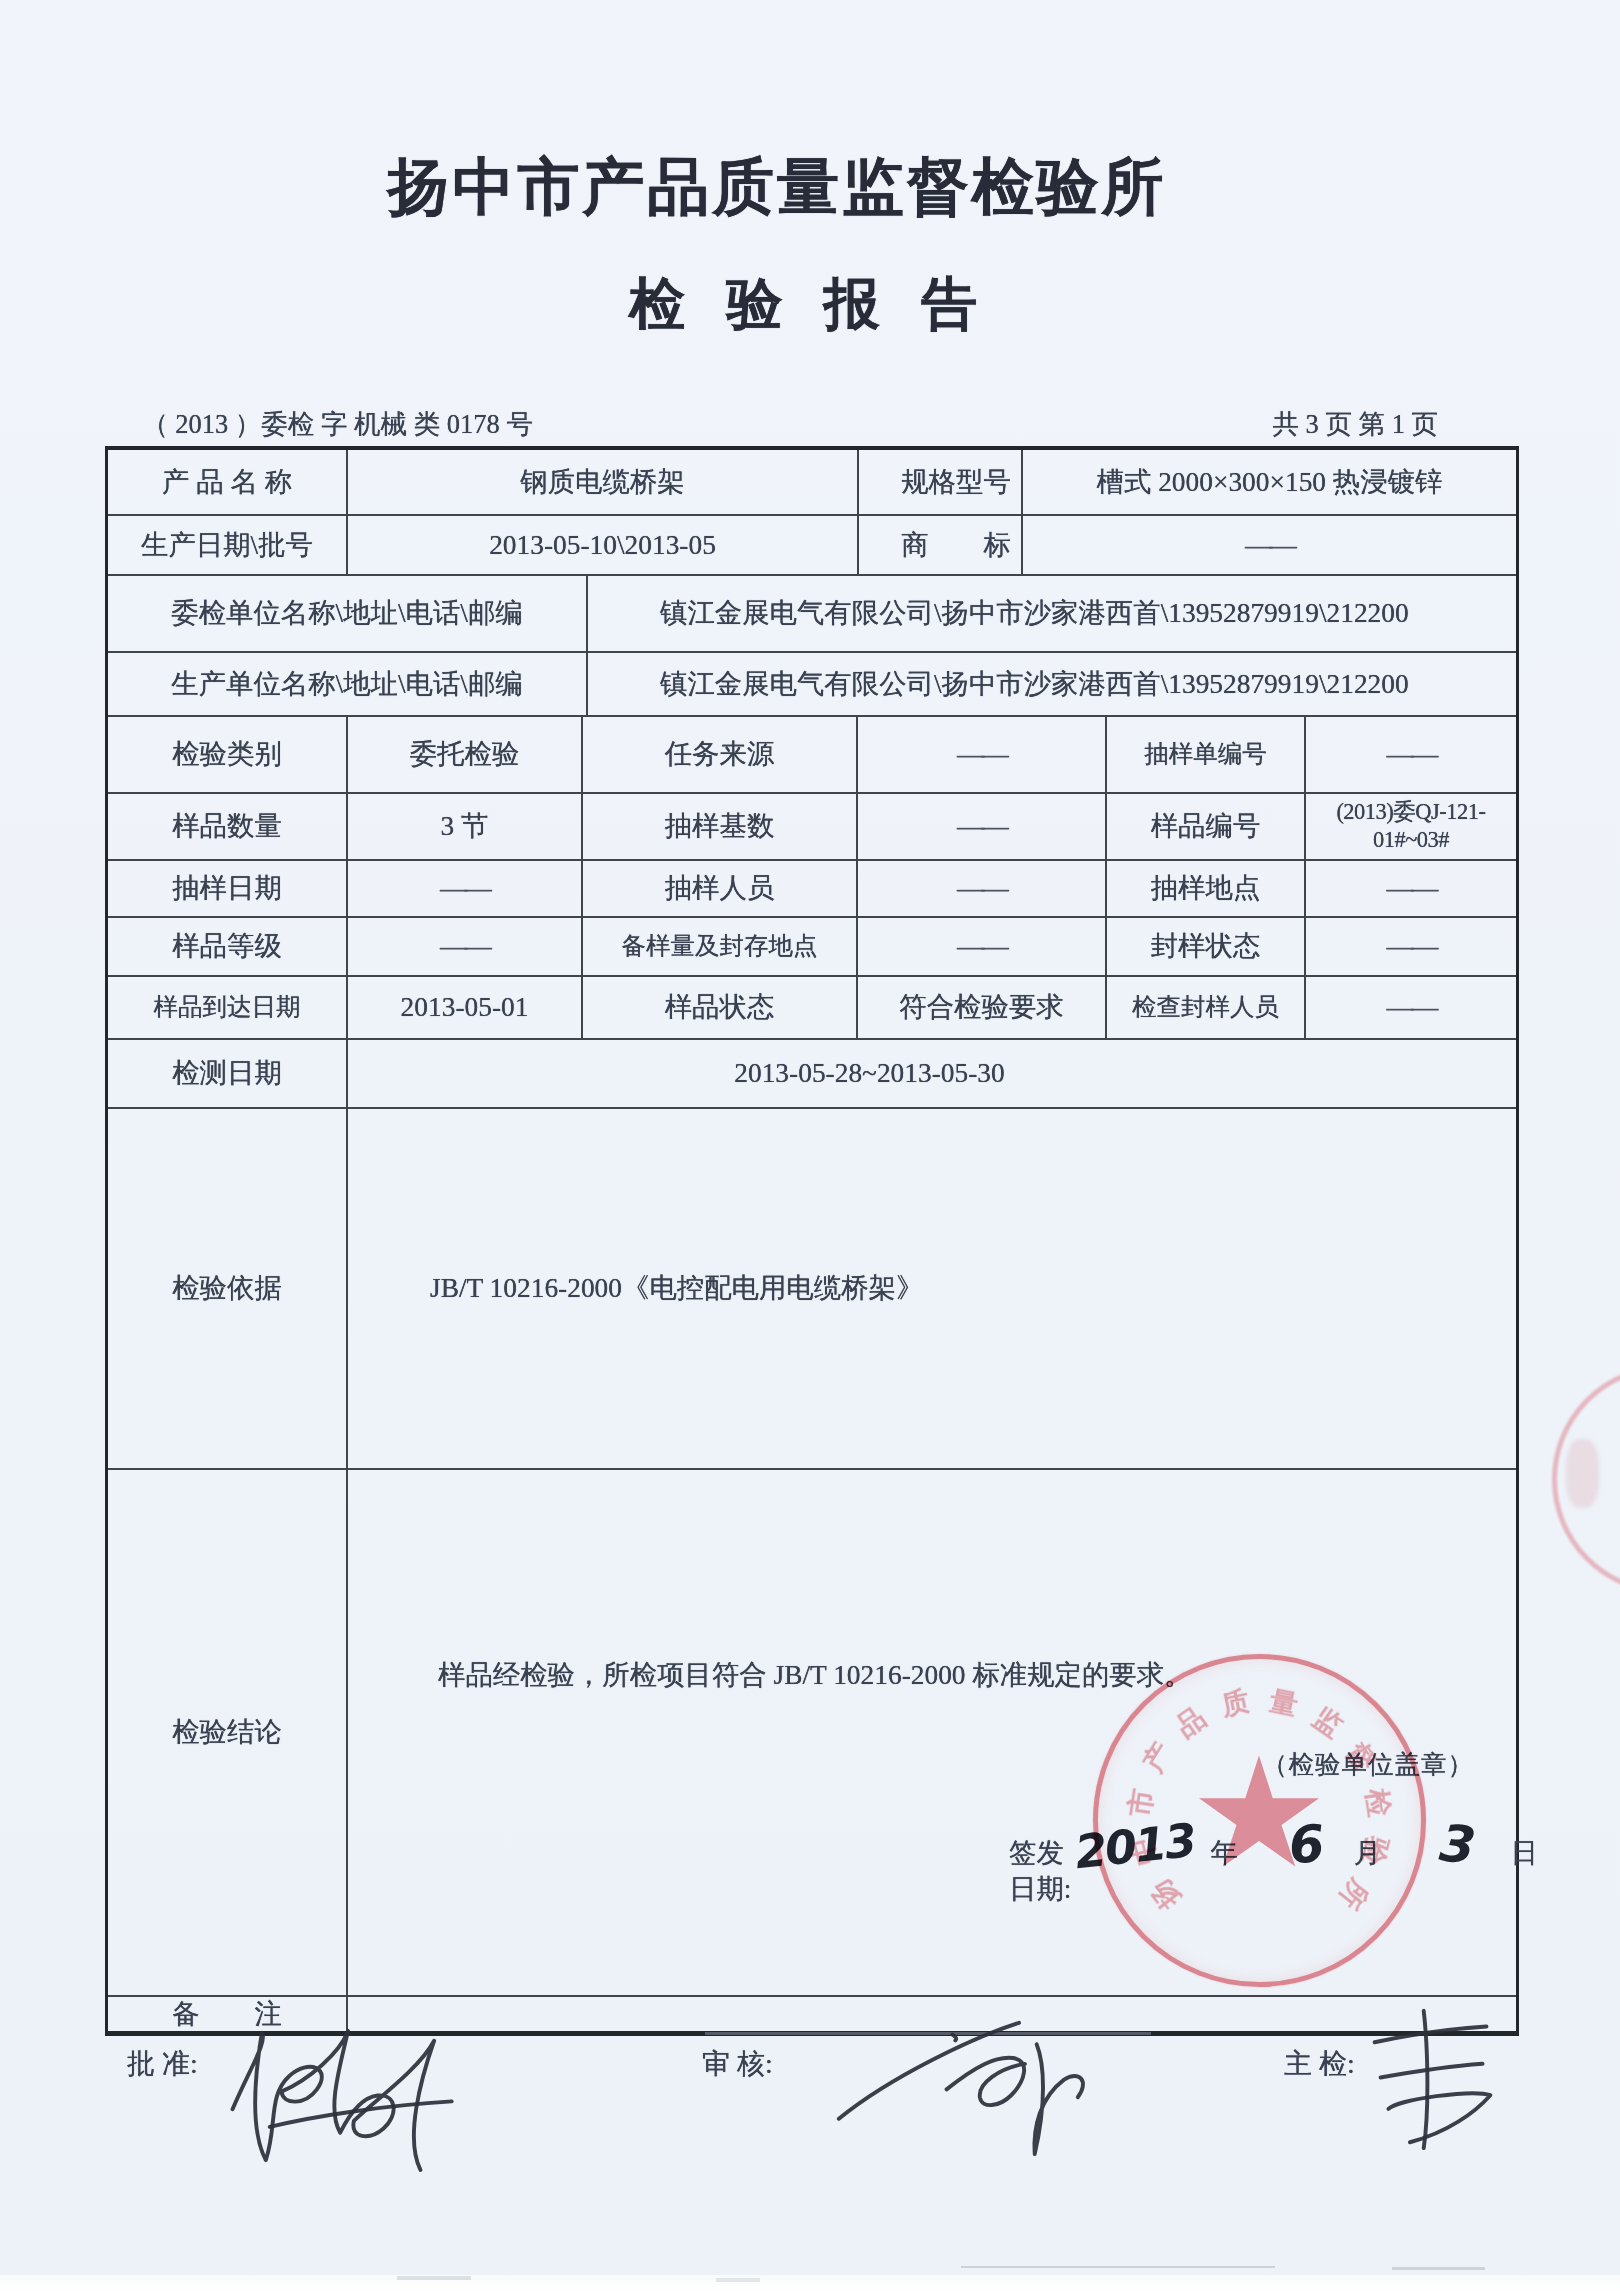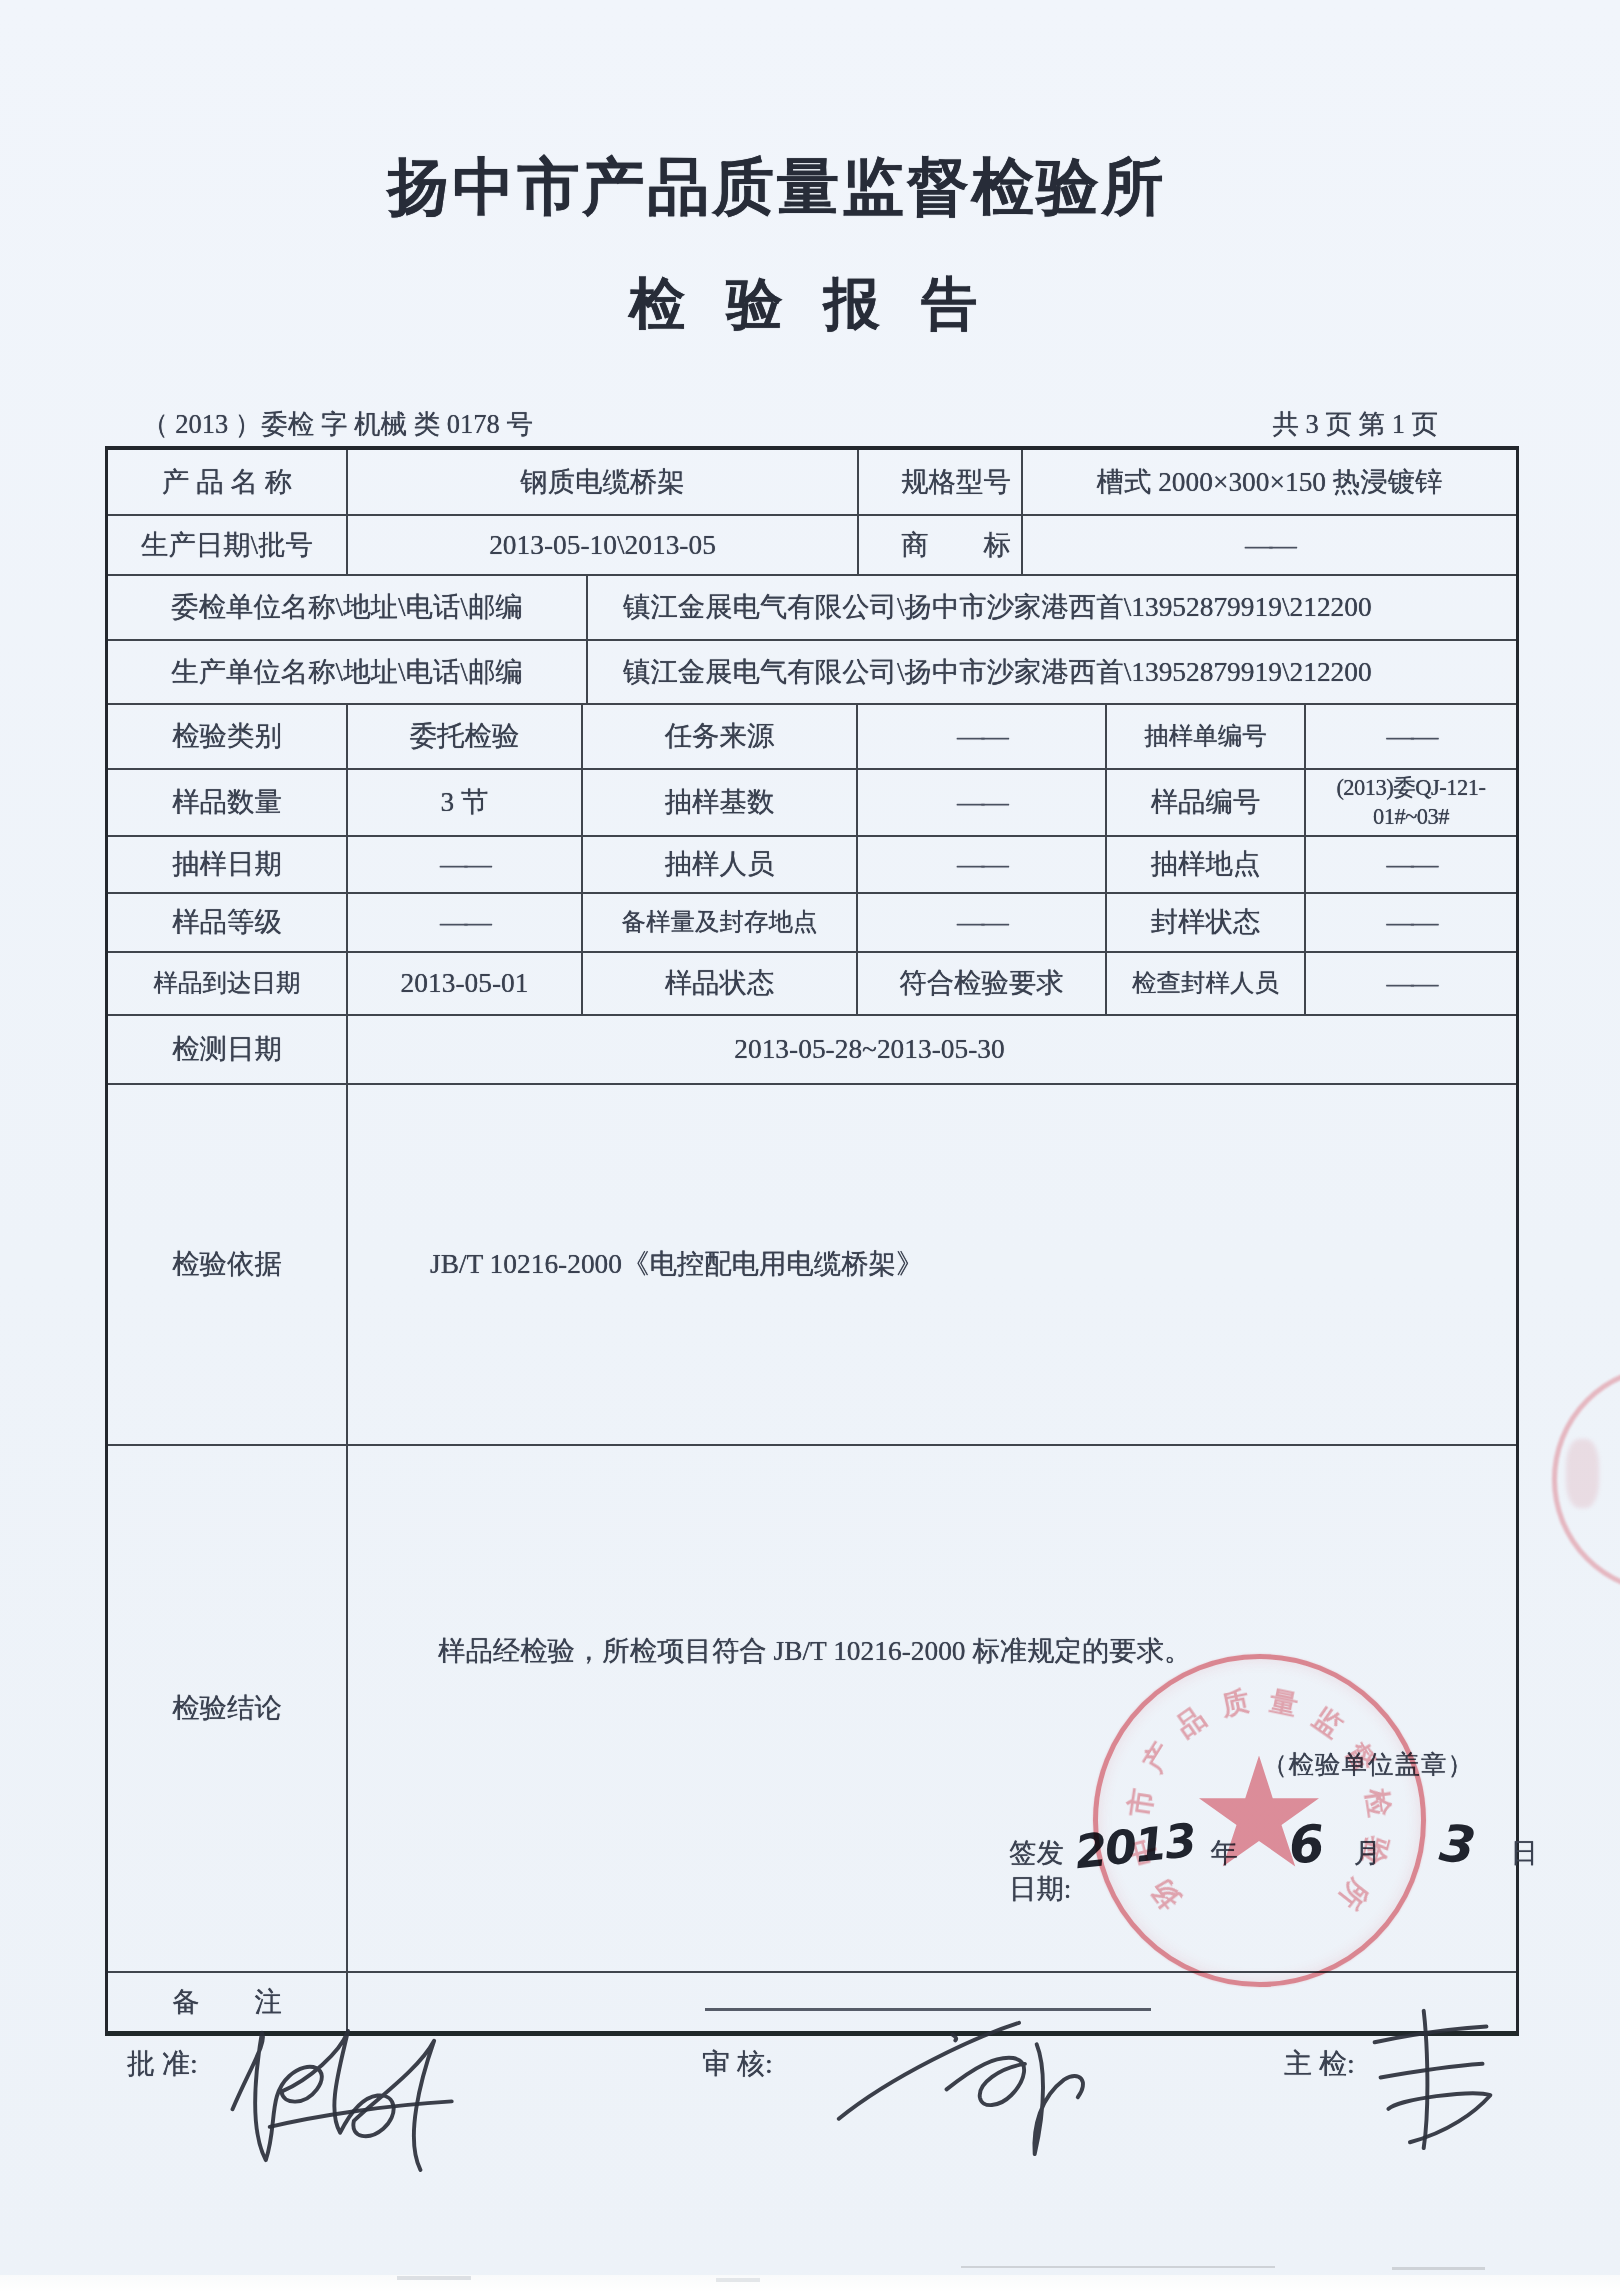--- a/index.html
+++ b/index.html
@@ -47,27 +47,27 @@
   .td{
     border-right:2px solid var(--line);
     display:flex;align-items:center;justify-content:center;
     font-size:27.4px;color:var(--ink);text-align:center;line-height:1.25;
   }
   .td:last-child{border-right:none;}
   .td.flex1{flex:1;}
   .w245{width:240px;} .w240{width:235px;} .w281{width:275px;}
   .w254{width:249px;} .w203{width:199px;} .w521{width:511px;}
   .w167{width:164px;padding-left:32px;} .w490{width:480px;}
-  .h67{height:66px;} .h61{height:60px;} .h62{height:65px;} .h65{height:64px;}
+  .h67{height:66px;} .h61{height:60px;} .h62{height:77px;} .h65{height:64px;}
   .h68{height:67px;justify-content:center;} .h58{height:57px;} .h60{height:59px;} .h64{height:63px;}
   .h70{height:69px;} .h368{height:361px;} .h538{height:527px;} .h77{height:75px;flex:1;}
   .small{font-size:22.5px;letter-spacing:-0.5px;}
   .tight{font-size:24.5px;}
   .dash{letter-spacing:-2.9px;color:#4a5160;font-weight:400;}
-  .left-pad{justify-content:flex-start;text-align:left;padding-left:35px;}
+  .left-pad{justify-content:flex-start;text-align:left;padding-left:35px;margin-left:37px;}
 
   .basis-cell{justify-content:flex-start;text-align:left;padding-left:82px;}
   .conclusion-cell{
     align-items:flex-start;justify-content:flex-start;text-align:left;
     padding:188px 39px 0 90px;position:relative;
   }
 
   .remark-cell{position:relative;}
   .remark-line{
     position:absolute;left:357px;top:35px;width:446px;height:2.9px;

